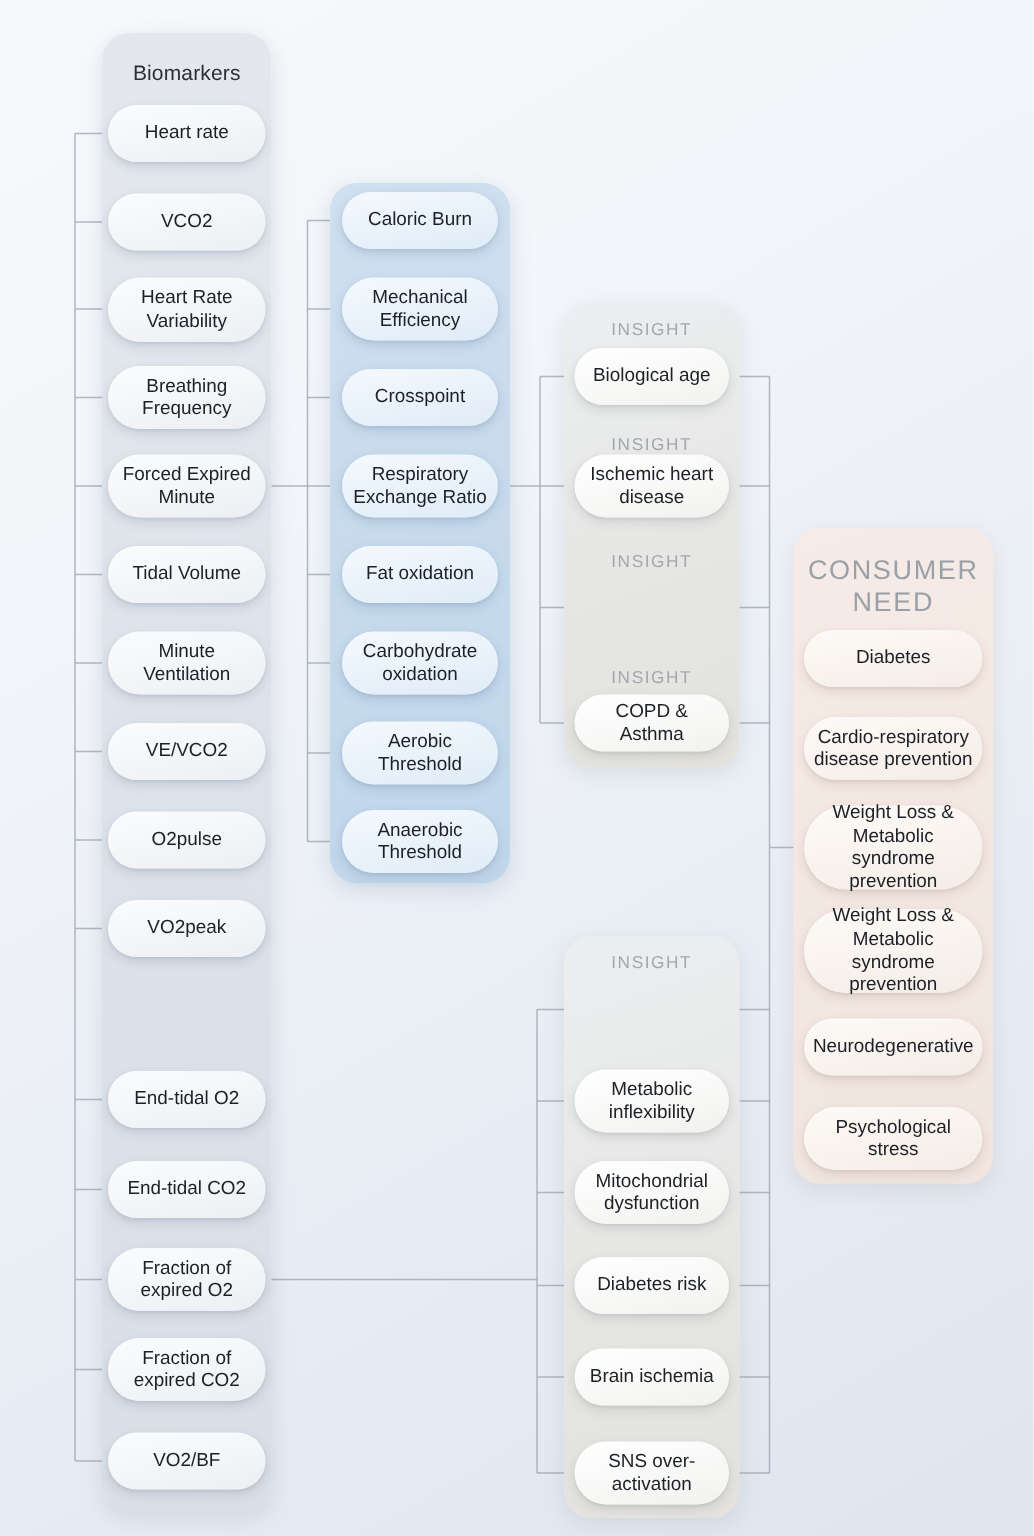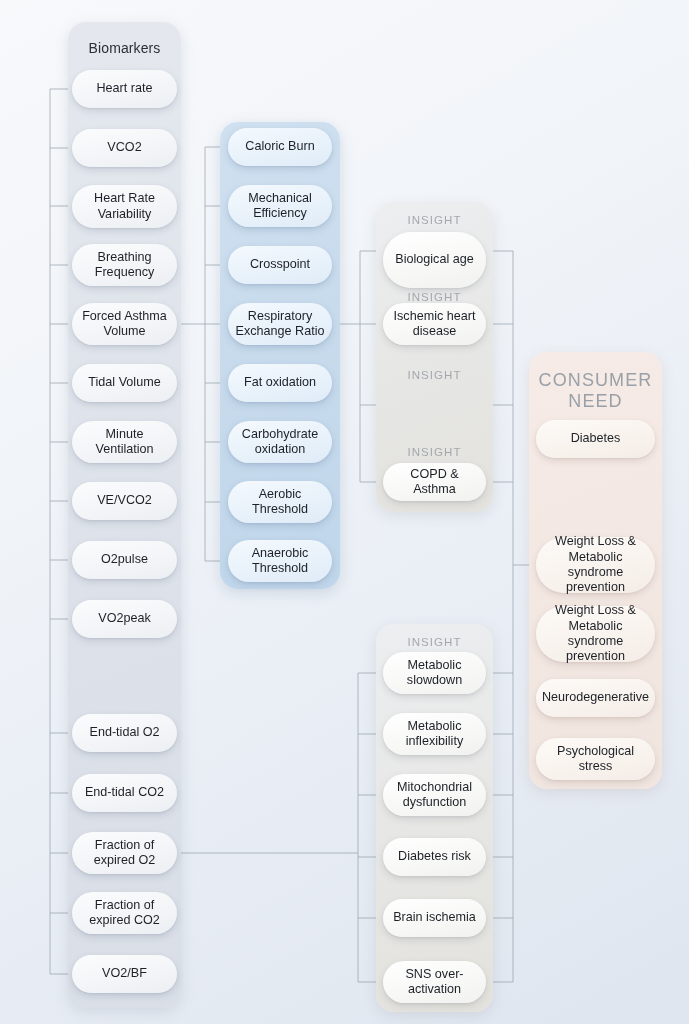--- a/index.html
+++ b/index.html
@@ -206,21 +206,21 @@
   <div class="pill p-grey" style="left:72px; top:129px; width:105px; height:38px;">
     <span>VCO2</span>
   </div>
   <div class="pill p-grey" style="left:72px; top:185px; width:105px; height:43px;">
     <span>Heart Rate Variability</span>
   </div>
   <div class="pill p-grey" style="left:72px; top:244px; width:105px; height:42px;">
     <span>Breathing Frequency</span>
   </div>
   <div class="pill p-grey" style="left:72px; top:303px; width:105px; height:42px;">
-    <span>Forced Asthma Volume</span>
+    <span>Forced Expired Minute</span>
   </div>
   <div class="pill p-grey" style="left:72px; top:364px; width:105px; height:38px;">
     <span>Tidal Volume</span>
   </div>
   <div class="pill p-grey" style="left:72px; top:421px; width:105px; height:42px;">
     <span>Minute Ventilation</span>
   </div>
   <div class="pill p-grey" style="left:72px; top:482px; width:105px; height:38px;">
     <span>VE/VCO2</span>
   </div>
@@ -269,42 +269,39 @@
   <div class="pill p-blue" style="left:228px; top:481px; width:104px; height:42px;">
     <span>Aerobic Threshold</span>
   </div>
   <div class="pill p-blue" style="left:228px; top:540px; width:104px; height:42px;">
     <span>Anaerobic Threshold</span>
   </div>
 
   <div class="group fog" style="left:376px; top:202px; width:117px; height:310px;"></div>
 
   <div class="caption" style="left:376px; width:117px; top:214px;">INSIGHT</div>
-  <div class="pill p-white" style="left:383px; top:232px; width:103px; height:56px;">
+  <div class="pill p-white" style="left:383px; top:232px; width:103px; height:38px;">
     <span>Biological age</span>
   </div>
 
   <div class="caption" style="left:376px; width:117px; top:291px;">INSIGHT</div>
   <div class="pill p-white" style="left:383px; top:303px; width:103px; height:42px;">
     <span>Ischemic heart disease</span>
   </div>
 
   <div class="caption" style="left:376px; width:117px; top:369px;">INSIGHT</div>
 
   <div class="caption" style="left:376px; width:117px; top:446px;">INSIGHT</div>
   <div class="pill p-white" style="left:383px; top:463px; width:103px; height:38px;">
     <span>COPD &amp; Asthma</span>
   </div>
 
   <div class="group fog" style="left:376px; top:624px; width:117px; height:388px;"></div>
 
   <div class="caption" style="left:376px; width:117px; top:636px;">INSIGHT</div>
-  <div class="pill p-white" style="left:383px; top:652px; width:103px; height:42px;">
-    <span>Metabolic slowdown</span>
-  </div>
   <div class="pill p-white" style="left:383px; top:713px; width:103px; height:42px;">
     <span>Metabolic inflexibility</span>
   </div>
   <div class="pill p-white" style="left:383px; top:774px; width:103px; height:42px;">
     <span>Mitochondrial dysfunction</span>
   </div>
   <div class="pill p-white" style="left:383px; top:838px; width:103px; height:38px;">
     <span>Diabetes risk</span>
   </div>
   <div class="pill p-white" style="left:383px; top:899px; width:103px; height:38px;">
@@ -314,20 +311,23 @@
     <span>SNS over-activation</span>
   </div>
 
   <div class="group blush" style="left:529px; top:352px; width:133px; height:437px;">
     <div class="group-title caps" style="top:18px;">CONSUMER NEED</div>
   </div>
 
   <div class="pill p-cream" style="left:536px; top:420px; width:119px; height:38px;">
     <span>Diabetes</span>
   </div>
+  <div class="pill p-cream" style="left:536px; top:478px; width:119px; height:42px;">
+    <span>Cardio-respiratory disease prevention</span>
+  </div>
   <div class="pill p-cream" style="left:536px; top:537px; width:119px; height:56px;">
     <span>Weight Loss &amp; Metabolic syndrome prevention</span>
   </div>
   <div class="pill p-cream" style="left:536px; top:606px; width:119px; height:56px;">
     <span>Weight Loss &amp; Metabolic syndrome prevention</span>
   </div>
   <div class="pill p-cream" style="left:536px; top:679px; width:119px; height:38px;">
     <span>Neurodegenerative</span>
   </div>
   <div class="pill p-cream" style="left:536px; top:738px; width:119px; height:42px;">

